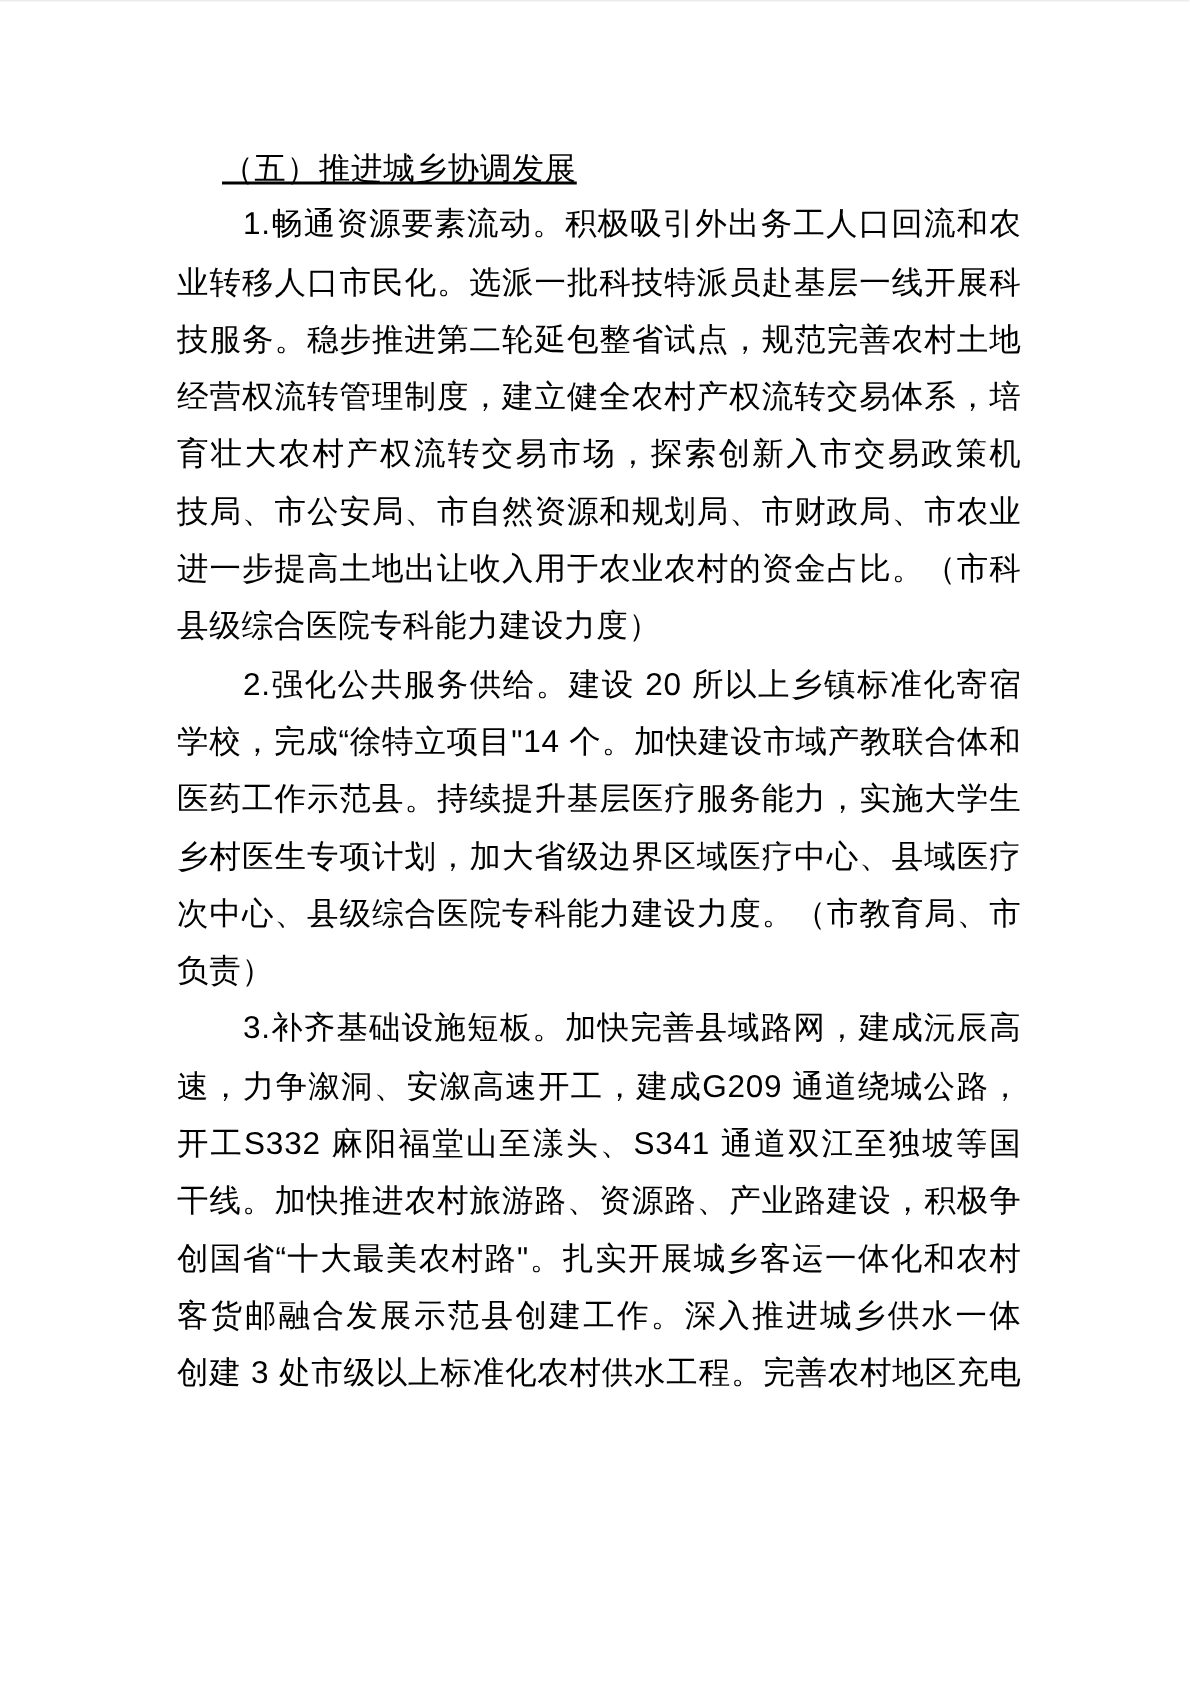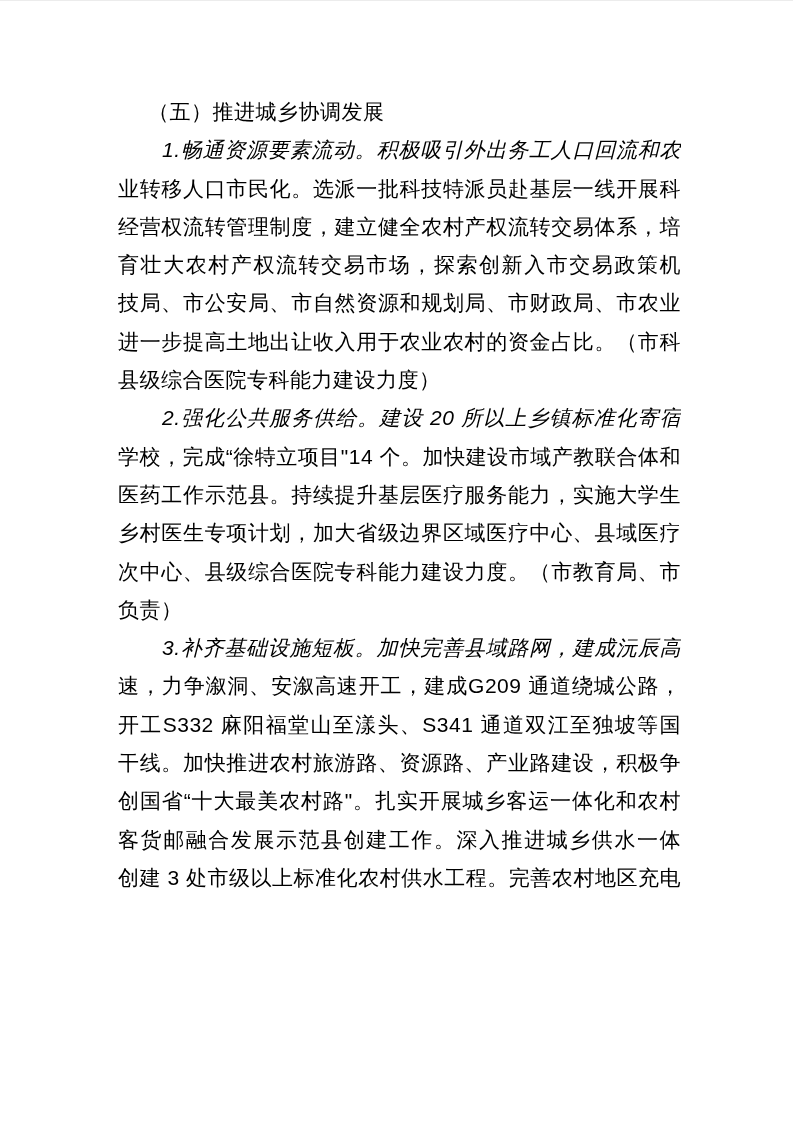--- a/index.html
+++ b/index.html
@@ -30,40 +30,41 @@
   
   .line.j {
     white-space: normal;
     text-align: justify;
     text-align-last: justify;
     text-justify: inter-character;
   }
   
   .line.first {
     padding-left: 44px;
-    font-style: italic;
   }
   
   .line.head {
     font-family: "Liberation Serif", serif;
     padding-left: 30px;
     text-align: left;
+    text-decoration: underline;
   }
   
   .line.end {
     text-align: left;
   }
 </style>
 </head>
 <body>
 
 <div class="page">
   <div class="line head">（五）推进城乡协调发展</div>
   <div class="line j first">1.畅通资源要素流动。积极吸引外出务工人口回流和农</div>
   <div class="line j">业转移人口市民化。选派一批科技特派员赴基层一线开展科</div>
+  <div class="line j">技服务。稳步推进第二轮延包整省试点，规范完善农村土地</div>
   <div class="line j">经营权流转管理制度，建立健全农村产权流转交易体系，培</div>
   <div class="line j">育壮大农村产权流转交易市场，探索创新入市交易政策机制。</div>
   <div class="line j">技局、市公安局、市自然资源和规划局、市财政局、市农业</div>
   <div class="line j">进一步提高土地出让收入用于农业农村的资金占比。（市科</div>
   <div class="line end">县级综合医院专科能力建设力度）</div>
   <div class="line j first">2.强化公共服务供给。建设 20 所以上乡镇标准化寄宿制</div>
   <div class="line j">学校，完成“徐特立项目"14 个。加快建设市域产教联合体和</div>
   <div class="line j">医药工作示范县。持续提升基层医疗服务能力，实施大学生</div>
   <div class="line j">乡村医生专项计划，加大省级边界区域医疗中心、县域医疗</div>
   <div class="line j">次中心、县级综合医院专科能力建设力度。（市教育局、市</div>

